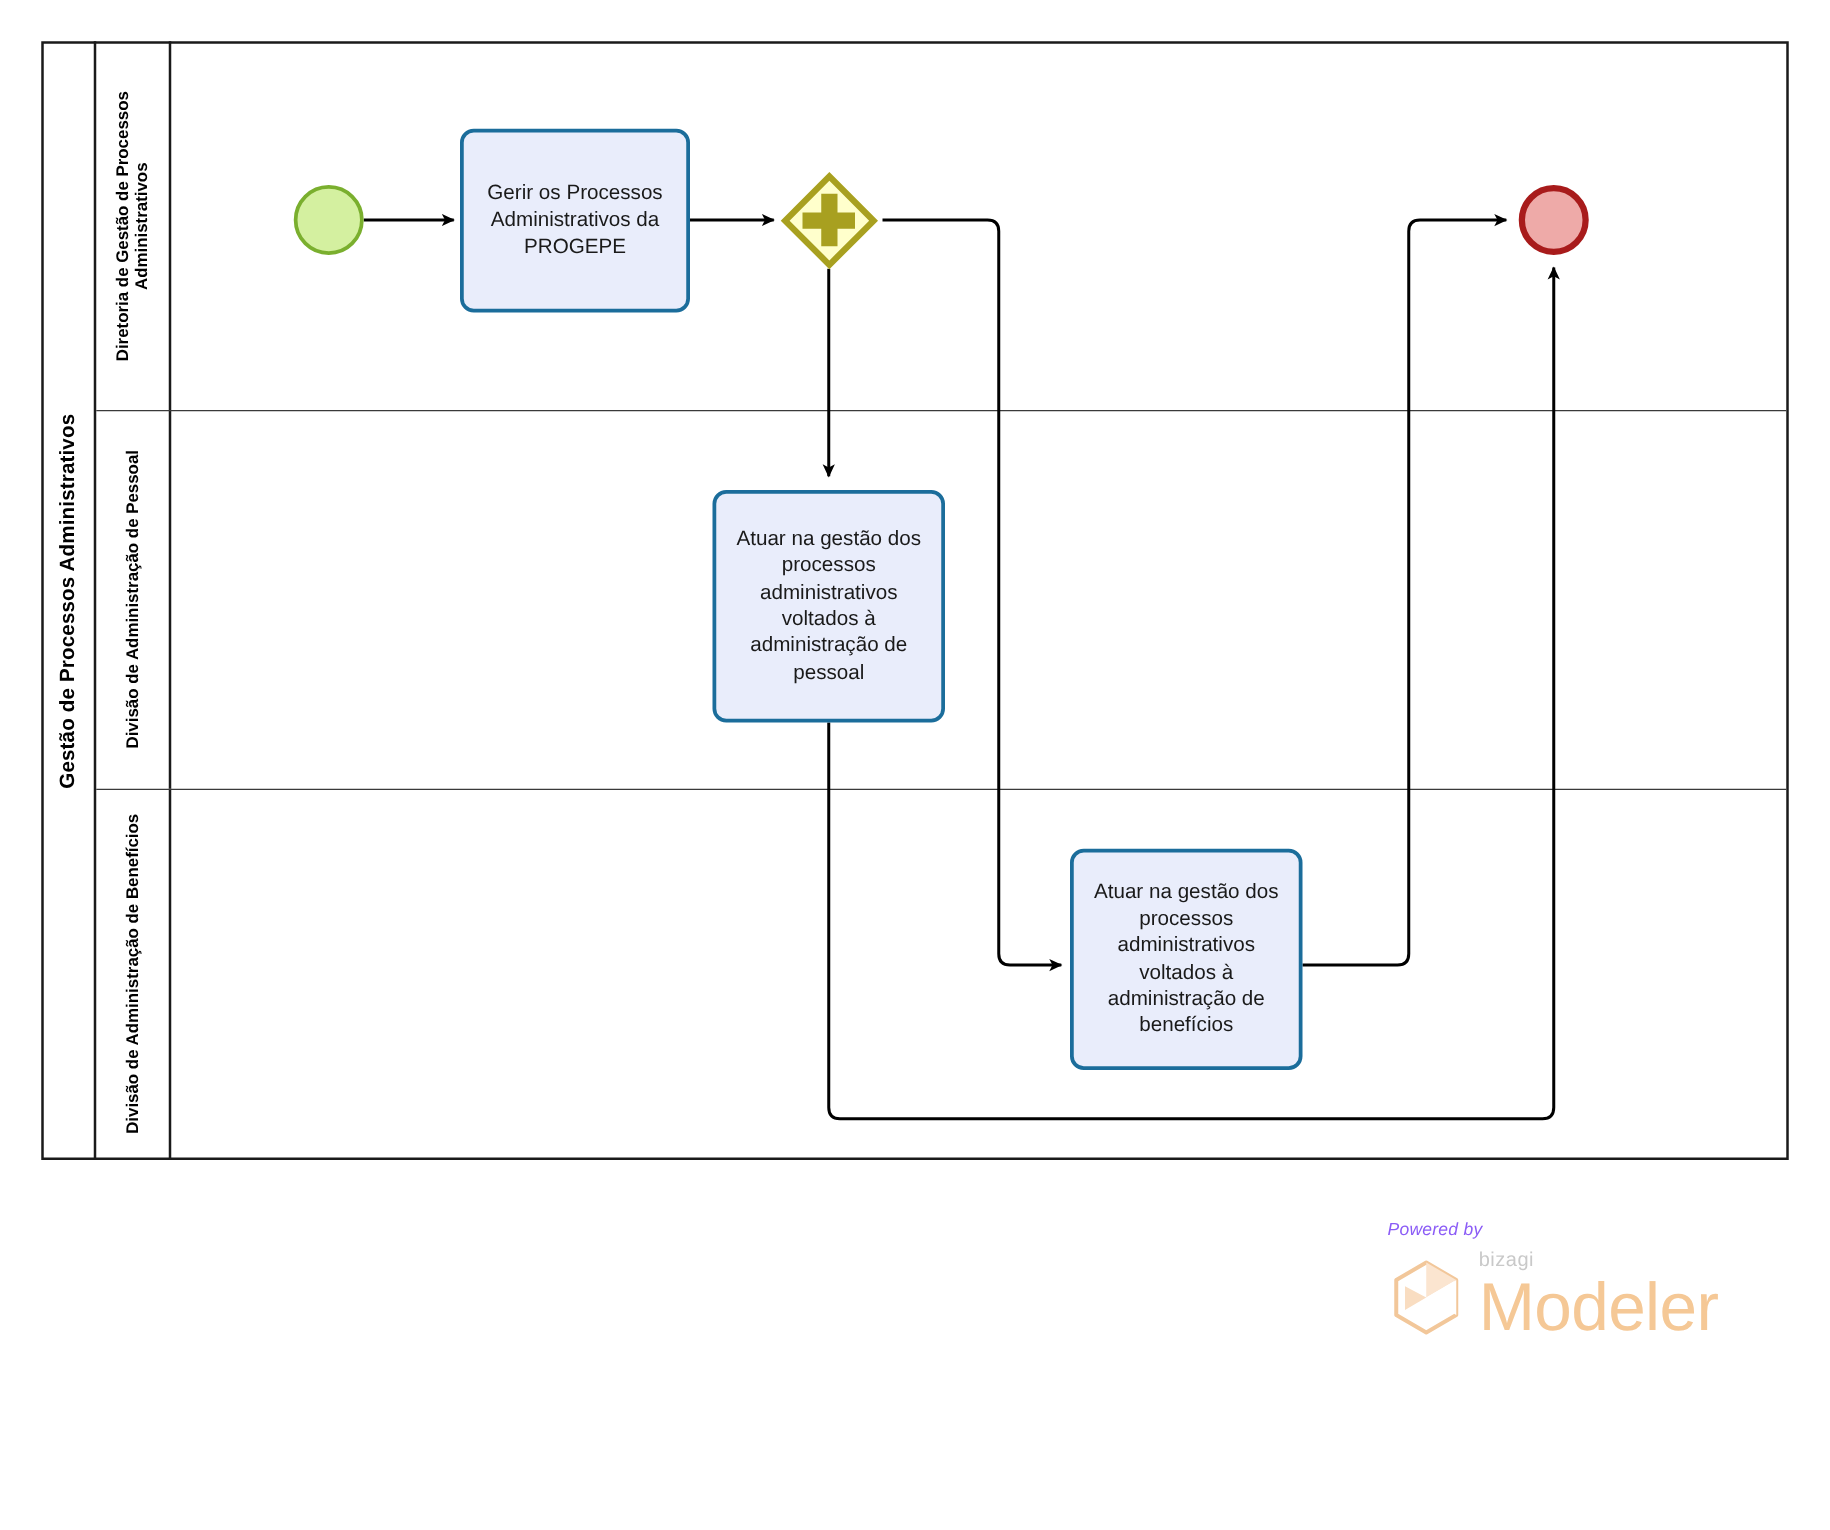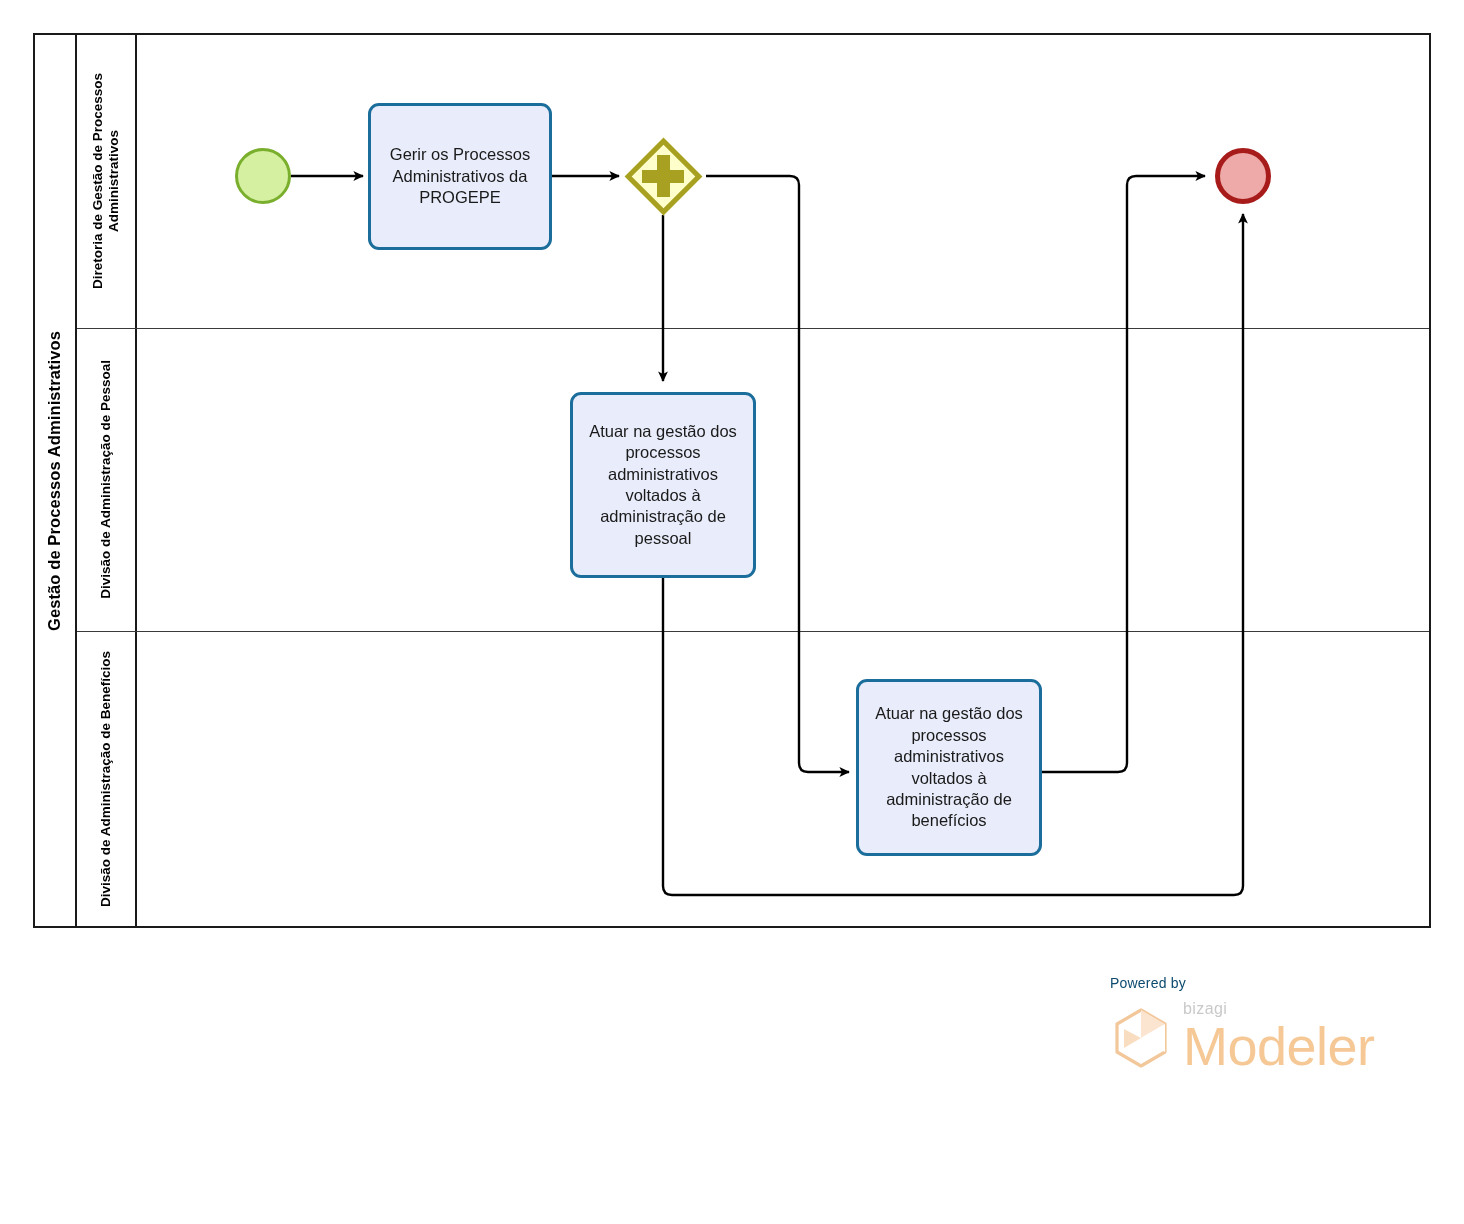--- a/index.html
+++ b/index.html
@@ -50,21 +50,21 @@
   .gw-plus-v{position:absolute;left:50%;top:50%;width:13px;height:42px;
         margin:-21px 0 0 -6.5px;background:#a8a020;}
 
   
   .flow{position:absolute;left:0;top:0;width:1464px;height:1224px;
         pointer-events:none;}
 
   
   .logo{position:absolute;left:1105px;top:975px;width:260px;height:100px;}
   .logo-powered{position:absolute;left:5px;top:0;font-size:14px;
-        color:#0c4a6e;letter-spacing:.2px;}
+        color:#8b5cf6;letter-spacing:.2px;font-style:italic;}
   .logo-bizagi{position:absolute;left:78px;top:25px;font-size:16px;
         color:#c9c9c9;letter-spacing:.4px;}
   .logo-modeler{position:absolute;left:78px;top:44px;font-size:54px;
         color:#f5c896;letter-spacing:-.5px;line-height:1;text-align:right;}
   .logo-hex{position:absolute;left:5px;top:32px;width:62px;height:62px;}
 </style>
 </head>
 <body>
 
 <div class="canvas">

